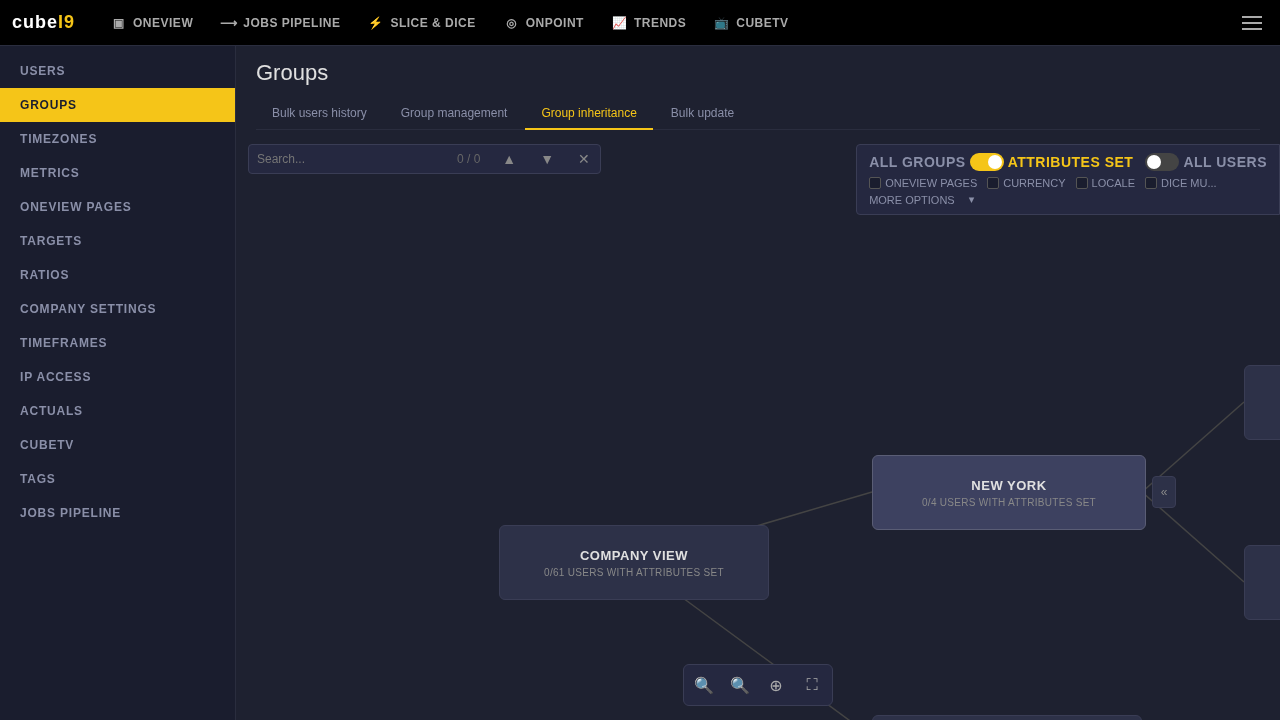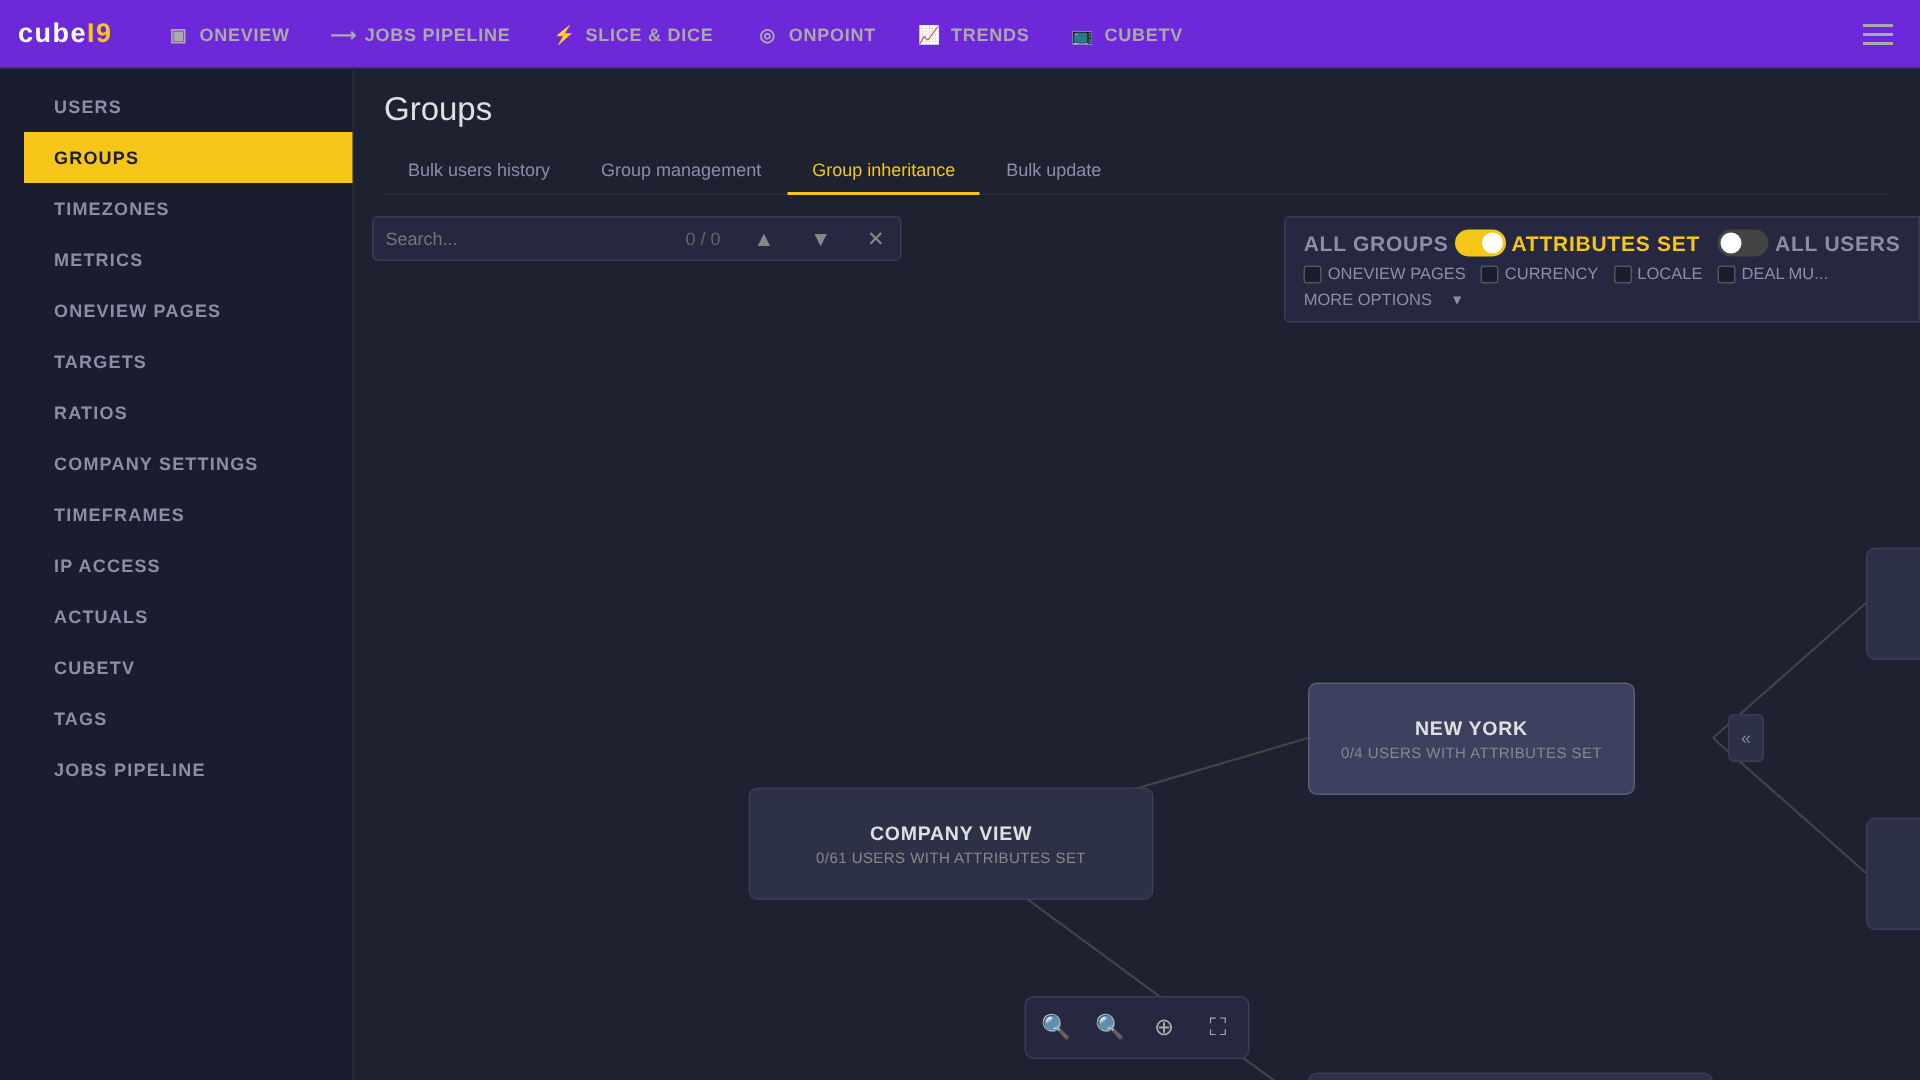--- a/index.html
+++ b/index.html
@@ -1,20 +1,20 @@
 <!DOCTYPE html>
 <html><head>
   <meta charset="utf-8">
   <style>
     * { box-sizing: border-box; margin: 0; padding: 0; }
     body { font-family: 'Segoe UI', Arial, sans-serif; background: #1e2130; color: #ccc; width: 1280px; height: 720px; overflow: hidden; display: flex; flex-direction: column; }
 
     
     .topnav {
-      background: #6d28d9;
+      background: #000000;
       height: 46px;
       display: flex;
       align-items: center;
       padding: 0 12px;
       border-bottom: 1px solid #2a2d3e;
       flex-shrink: 0;
     }
     .logo {
       color: #fff;
       font-size: 18px;
@@ -69,21 +69,20 @@
       padding-top: 8px;
     }
     .sidebar-item {
       padding: 10px 20px;
       font-size: 12px;
       font-weight: 600;
       letter-spacing: 0.8px;
       color: #8a8fa8;
       cursor: pointer;
       text-transform: uppercase;
-      margin-left: 16px;
     }
     .sidebar-item.active {
       background: #f5c518;
       color: #1a1d2e;
     }
 
     
     .content {
       flex: 1;
       display: flex;
@@ -435,35 +434,35 @@
           <div class="checkbox-item">
             <div class="checkbox-box"></div>
             <span>CURRENCY</span>
           </div>
           <div class="checkbox-item">
             <div class="checkbox-box"></div>
             <span>LOCALE</span>
           </div>
           <div class="checkbox-item">
             <div class="checkbox-box"></div>
-            <span>DEAL MU...</span>
+            <span>DICE MU...</span>
           </div>
         </div>
         <div class="more-options">
           <span>MORE OPTIONS</span>
           <span>▾</span>
         </div>
       </div>
 
       <div class="group-card" style="left:263px; top:395px; width:270px; height:75px;">
         <div class="group-card-title">COMPANY VIEW</div>
         <div class="group-card-subtitle">0/61 USERS WITH ATTRIBUTES SET</div>
       </div>
 
-      <div class="group-card selected" style="left:636px; top:325px; width:218px; height:75px;">
+      <div class="group-card selected" style="left:636px; top:325px; width:274px; height:75px;">
         <div class="group-card-title">NEW YORK</div>
         <div class="group-card-subtitle">0/4 USERS WITH ATTRIBUTES SET</div>
       </div>
 
       <div class="collapse-btn" style="left:916px; top:362px;">
         <span>«</span>
       </div>
 
       <div class="group-card" style="left:1008px; top:235px; width:264px; height:75px;">
         

